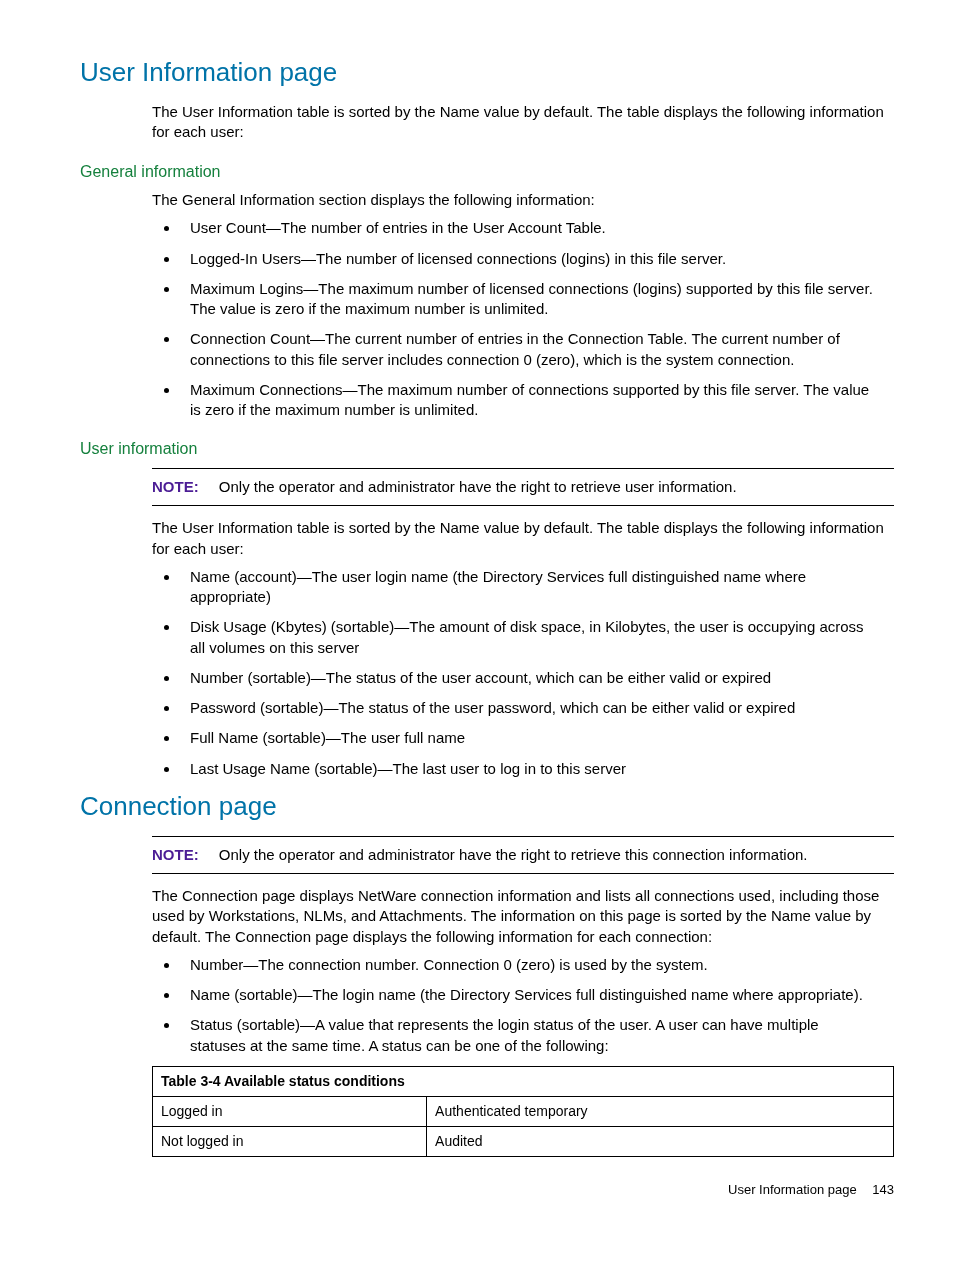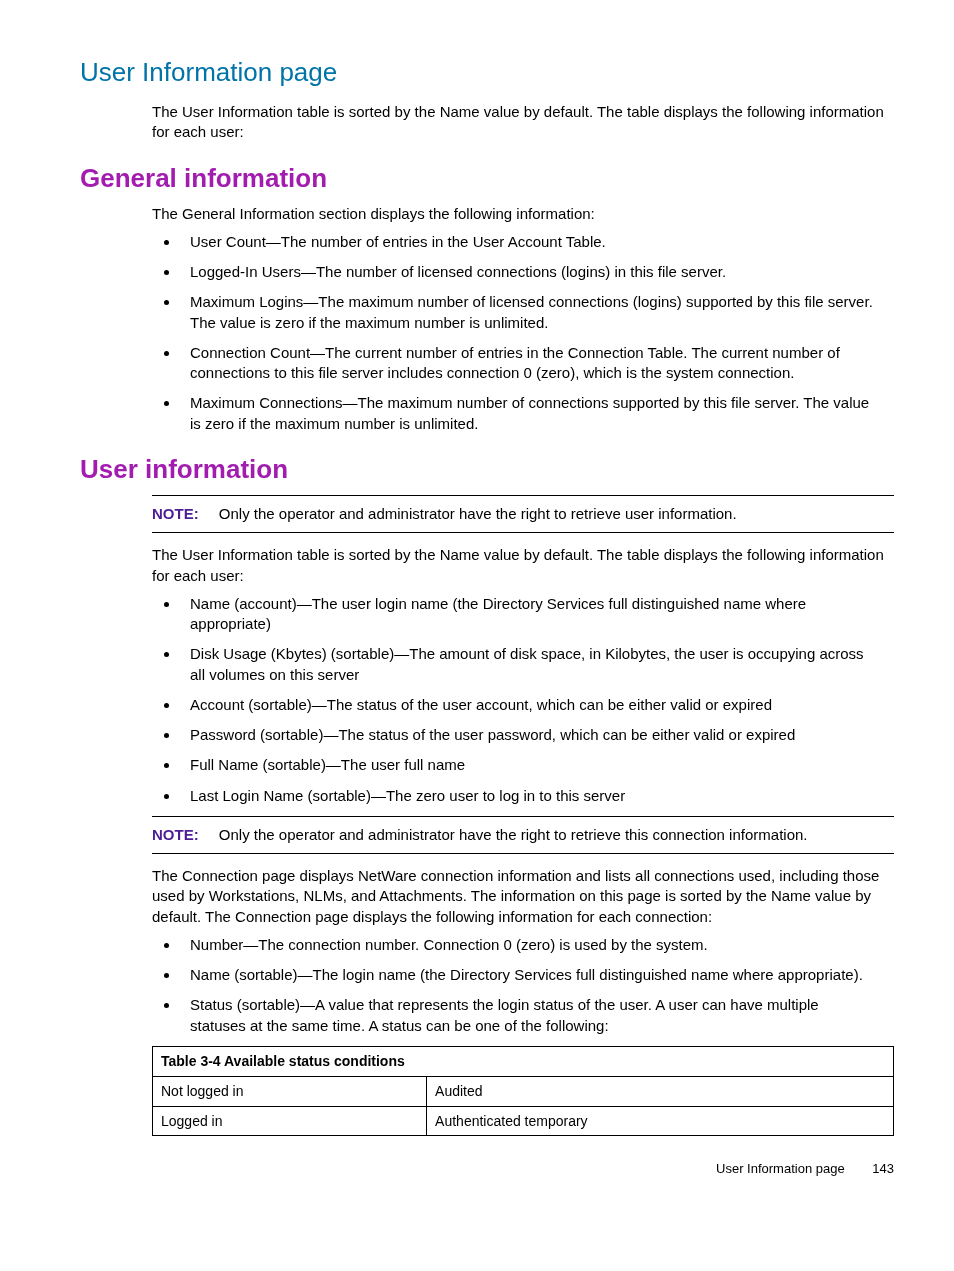--- a/index.html
+++ b/index.html
@@ -15,23 +15,23 @@
   .page {
     padding: 55px 60px 40px 80px;
   }
   h1 {
     font-size: 26px;
     font-weight: normal;
     color: #0073a8;
     margin: 0 0 12px 0;
   }
   h2 {
-    font-size: 26px;
-    font-weight: bold;
-    color: #a21caf;
+    font-size: 16px;
+    font-weight: normal;
+    color: #15803d;
     margin: 18px 0 8px 0;
   }
   .body-indent {
     margin-left: 72px;
   }
   p {
     margin: 0 0 8px 0;
   }
   ul {
     margin: 4px 16px 10px 0;
@@ -75,21 +75,21 @@
   }
   .table-caption-cell {
     font-weight: bold;
   }
   .footer {
     text-align: right;
     font-size: 13px;
     margin-top: 24px;
   }
   .page-num {
-    margin-left: 24px;
+    margin-left: 12px;
     text-align: right;
   }
 </style>
 </head>
 <body>
 
 <div class="page">
 
   <h1>User Information page</h1>
 
@@ -118,27 +118,28 @@
       <div class="note-line">
         <span class="note-label">NOTE:</span>
         <span>Only the operator and administrator have the right to retrieve user information.</span>
       </div>
       <div class="note-rule"></div>
     </div>
     <p>The User Information table is sorted by the Name value by default. The table displays the following information for each user:</p>
     <ul>
       <li>Name (account)—The user login name (the Directory Services full distinguished name where appropriate)</li>
       <li>Disk Usage (Kbytes) (sortable)—The amount of disk space, in Kilobytes, the user is occupying across all volumes on this server</li>
-      <li>Account (sortable)—The status of the user account, which can be either valid or expired</li>
+      <li>Number (sortable)—The status of the user account, which can be either valid or expired</li>
       <li>Password (sortable)—The status of the user password, which can be either valid or expired</li>
       <li>Full Name (sortable)—The user full name</li>
-      <li>Last Login Name (sortable)—The zero user to log in to this server</li>
+      <li>Last Usage Name (sortable)—The last user to log in to this server</li>
     </ul>
   </div>
 
+  <h1>Connection page</h1>
 
   <div class="body-indent">
     <div class="note-block">
       <div class="note-rule"></div>
       <div class="note-line">
         <span class="note-label">NOTE:</span>
         <span>Only the operator and administrator have the right to retrieve this connection information.</span>
       </div>
       <div class="note-rule"></div>
     </div>
@@ -148,26 +149,26 @@
       <li>Name (sortable)—The login name (the Directory Services full distinguished name where appropriate).</li>
       <li>Status (sortable)—A value that represents the login status of the user. A user can have multiple statuses at the same time. A status can be one of the following:</li>
     </ul>
 
     <table>
       <tbody>
           <tr>
         <th colspan="2" class="table-caption-cell">Table 3-4  Available status conditions</th>
       </tr>
       <tr>
+        <td>Logged in</td>
+        <td>Authenticated temporary</td>
+      </tr>
+      <tr>
         <td>Not logged in</td>
         <td>Audited</td>
-      </tr>
-      <tr>
-        <td>Logged in</td>
-        <td>Authenticated temporary</td>
       </tr>
     </tbody>
       </table>
   </div>
 
   <div class="footer">
     <span>User Information page</span>
     <span class="page-num">143</span>
   </div>
 

